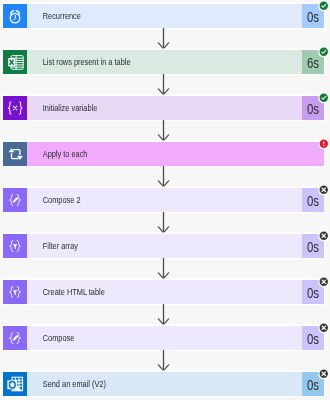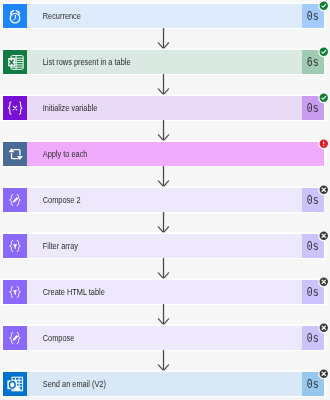--- a/index.html
+++ b/index.html
@@ -9,21 +9,21 @@
        -webkit-font-smoothing:antialiased;}
   #flow{position:relative;width:330px;height:400px;}
   .step{position:absolute;left:3px;width:321px;height:24px;display:flex;align-items:stretch;
         box-shadow:0 0 0 1.5px #fff, 0 1px 2px rgba(40,40,40,.13);gap:10px;}
   .icon-box{width:24px;height:24px;flex:0 0 24px;display:flex;align-items:center;justify-content:center;}
   .icon-box svg{display:block;}
   .body{flex:1 1 auto;display:flex;align-items:center;min-width:0;overflow:hidden;}
   .label{font-size:9px;color:#2b2b2b;padding-left:7px;white-space:nowrap;
          transform:scaleX(0.82);transform-origin:left center;}
   .dur{width:22px;flex:0 0 22px;display:flex;align-items:center;justify-content:center;
-       font-size:13px;color:#2b2b2b;font-family:Liberation Mono, monospace;}
+       font-size:15px;color:#2b2b2b;}
   .dur span{display:inline-block;transform:scaleX(0.76);}
   .badge{position:absolute;width:11.5px;height:11.5px;right:-5.5px;top:-3.9px;}
   .badge svg{display:block;}
   .arrow{position:absolute;left:0;width:330px;}
   .arrow svg{display:block;}
 </style>
 </head>
 <body>
 
 <div id="flow">

